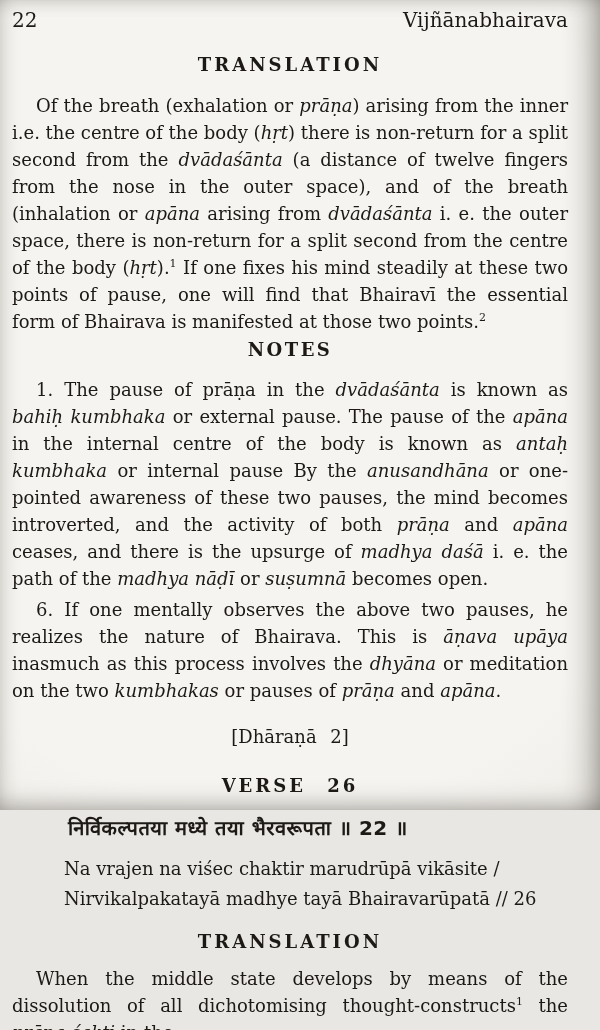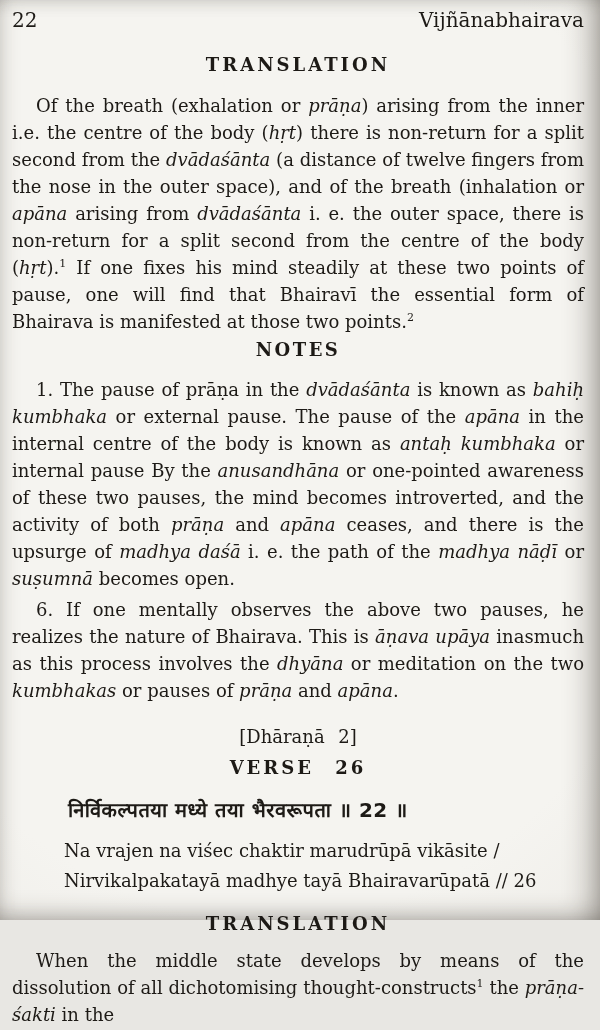--- a/index.html
+++ b/index.html
@@ -5,23 +5,23 @@
   html, body { margin: 0; padding: 0; }
   body {
     width: 600px; height: 1030px;
     background: #e8e7e3;
     font-family: "DejaVu Serif", "Liberation Serif", serif;
     color: #1d1a16;
     overflow: hidden;
   }
   .page {
     position: relative;
-    width: 600px; height: 920px;
+    width: 600px; height: 810px;
     box-sizing: border-box;
-    padding: 8px 12px 0 8px;
+    padding: 8px 28px 0 8px;
     background:
       radial-gradient(ellipse 130% 100% at 45% 45%, #f5f4f0 55%, #eceae5 80%, #dddbd5 97%);
     box-shadow:
       inset -22px 0 30px -16px rgba(50,44,36,.45),
       inset 14px 0 22px -16px rgba(50,44,36,.25),
       inset 0 -18px 24px -14px rgba(50,44,36,.30),
       inset 0 14px 18px -14px rgba(50,44,36,.15);
   }
   .header {
     display: flex; justify-content: space-between; align-items: baseline;
@@ -31,21 +31,21 @@
   .running-title { font-size: 20px; padding-right: 2px; }
 
   .heading {
     text-align: center;
     font-size: 18px;
     letter-spacing: 3px;
     margin: 0;
   }
   .h-translation1 { margin-top: 22px; }
   .h-notes       { margin-top: 1px; letter-spacing: 2.5px; }
-  .h-verse       { margin-top: 10px; word-spacing: 12px; }
+  .h-verse       { margin-top: 28px; word-spacing: 12px; }
   .h-translation2{ margin-top: 17px; }
 
   .dharana {
     text-align: center;
     font-size: 18px;
     word-spacing: 8px;
     margin: 22px 0 0 0;
   }
 
   .para {

